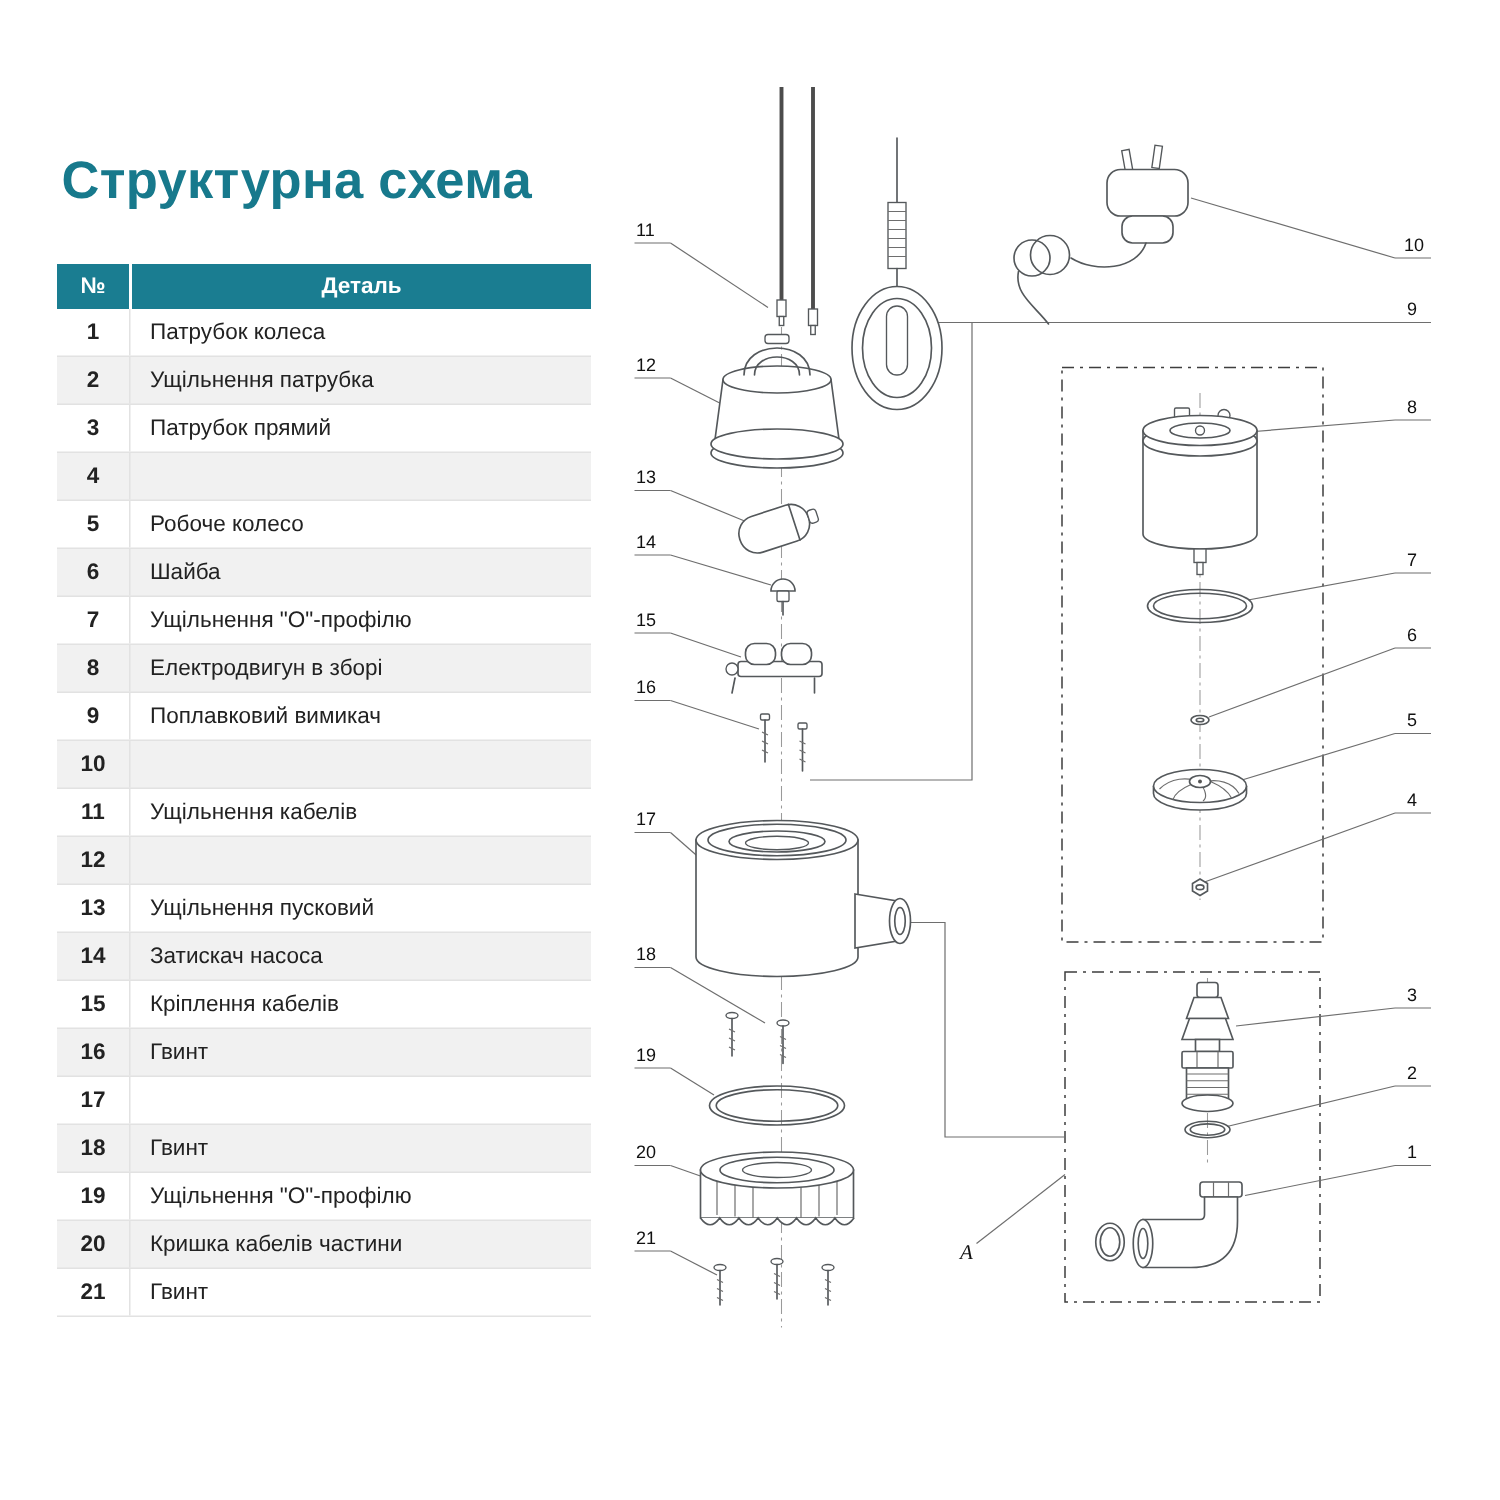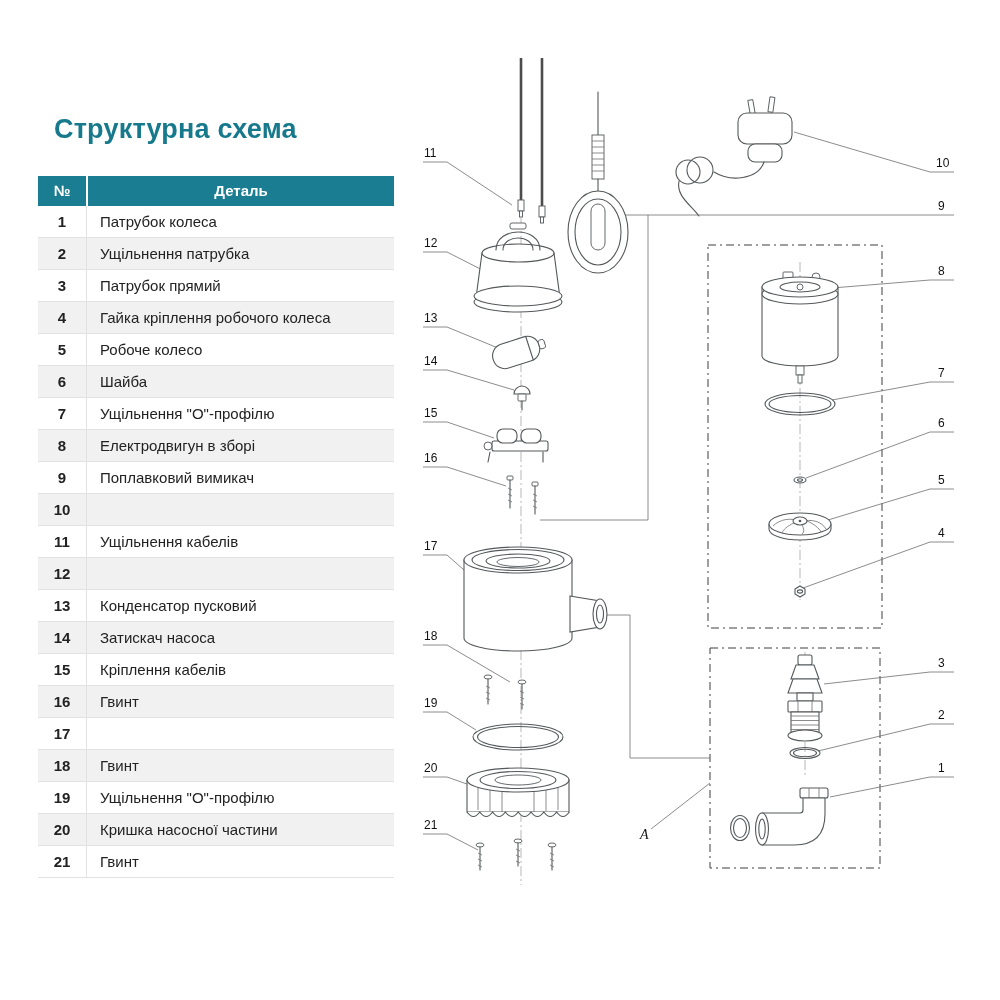--- a/index.html
+++ b/index.html
@@ -1,22 +1,22 @@
 <!DOCTYPE html>
 <html><head>
 <meta charset="utf-8">
 <style>
   html,body{margin:0;padding:0}
   body{
     width:1000px;height:1000px;background:#ffffff;position:relative;overflow:hidden;
     font-family:"Liberation Sans", sans-serif;color:#222;
   }
   .title{
-    position:absolute;left:38px;top:98px;margin:16px;
-    font-size:27px;font-weight:700;color:#17798c;letter-spacing:.2px;
+    position:absolute;left:38px;top:98px;margin:3px;
+    font-size:35px;font-weight:700;color:#17798c;letter-spacing:.2px;
   }
   .parts-table{position:absolute;left:38px;top:176px;width:356px;font-size:15px}
   .thead{display:flex;background:#1a7d91;color:#fff;font-weight:700;height:30px;line-height:30px;text-align:center}
   .th.num{width:48px;border-right:2px solid #fff}
   .th.name{flex:1}
   .tr{display:flex;height:31px;line-height:31px;background:#fff;border-bottom:1px solid #e2e2e2}
   .tr:nth-child(odd){background:#f1f1f1}
   .td.num{width:48px;text-align:center;font-weight:700;border-right:1px solid #e2e2e2}
   .td.name{flex:1;padding-left:13px;white-space:nowrap}
   .diagram{position:absolute;left:400px;top:40px}
@@ -47,21 +47,20 @@
   <div class="tr">
       <div class="td num">2</div>
       <div class="td name">Ущільнення патрубка</div>
     </div>
   <div class="tr">
       <div class="td num">3</div>
       <div class="td name">Патрубок прямий</div>
     </div>
   <div class="tr">
       <div class="td num">4</div>
-      <div class="td name">Гайка кріплення робочого колеса</div>
     </div>
   <div class="tr">
       <div class="td num">5</div>
       <div class="td name">Робоче колесо</div>
     </div>
   <div class="tr">
       <div class="td num">6</div>
       <div class="td name">Шайба</div>
     </div>
   <div class="tr">
@@ -81,21 +80,21 @@
     </div>
   <div class="tr">
       <div class="td num">11</div>
       <div class="td name">Ущільнення кабелів</div>
     </div>
   <div class="tr">
       <div class="td num">12</div>
     </div>
   <div class="tr">
       <div class="td num">13</div>
-      <div class="td name">Конденсатор пусковий</div>
+      <div class="td name">Ущільнення пусковий</div>
     </div>
   <div class="tr">
       <div class="td num">14</div>
       <div class="td name">Затискач насоса</div>
     </div>
   <div class="tr">
       <div class="td num">15</div>
       <div class="td name">Кріплення кабелів</div>
     </div>
   <div class="tr">
@@ -108,21 +107,21 @@
   <div class="tr">
       <div class="td num">18</div>
       <div class="td name">Гвинт</div>
     </div>
   <div class="tr">
       <div class="td num">19</div>
       <div class="td name">Ущільнення "О"-профілю</div>
     </div>
   <div class="tr">
       <div class="td num">20</div>
-      <div class="td name">Кришка насосної частини</div>
+      <div class="td name">Кришка кабелів частини</div>
     </div>
   <div class="tr">
       <div class="td num">21</div>
       <div class="td name">Гвинт</div>
     </div>
 </div>
 
 <svg class="diagram" width="580" height="900" viewBox="0 0 580 900">
 
   <line class="ctr" x1="121" y1="178" x2="121" y2="845"></line>

